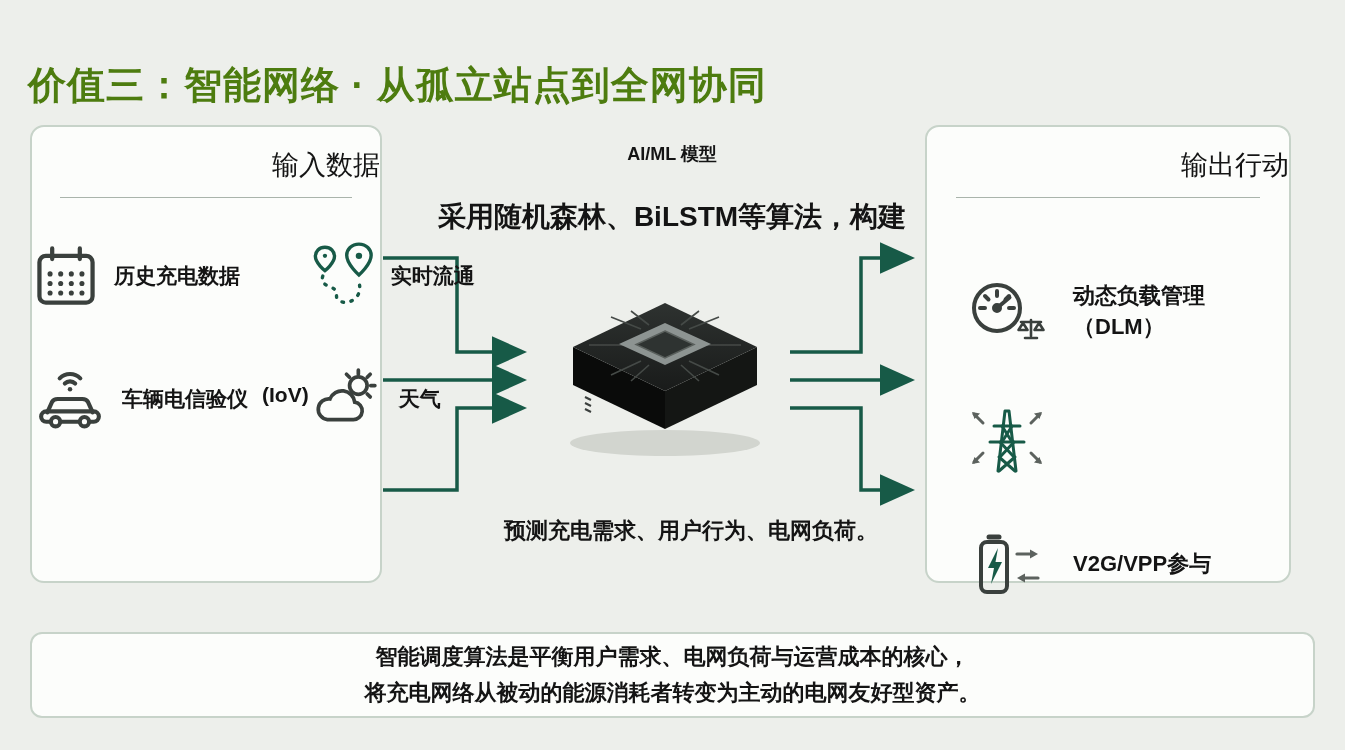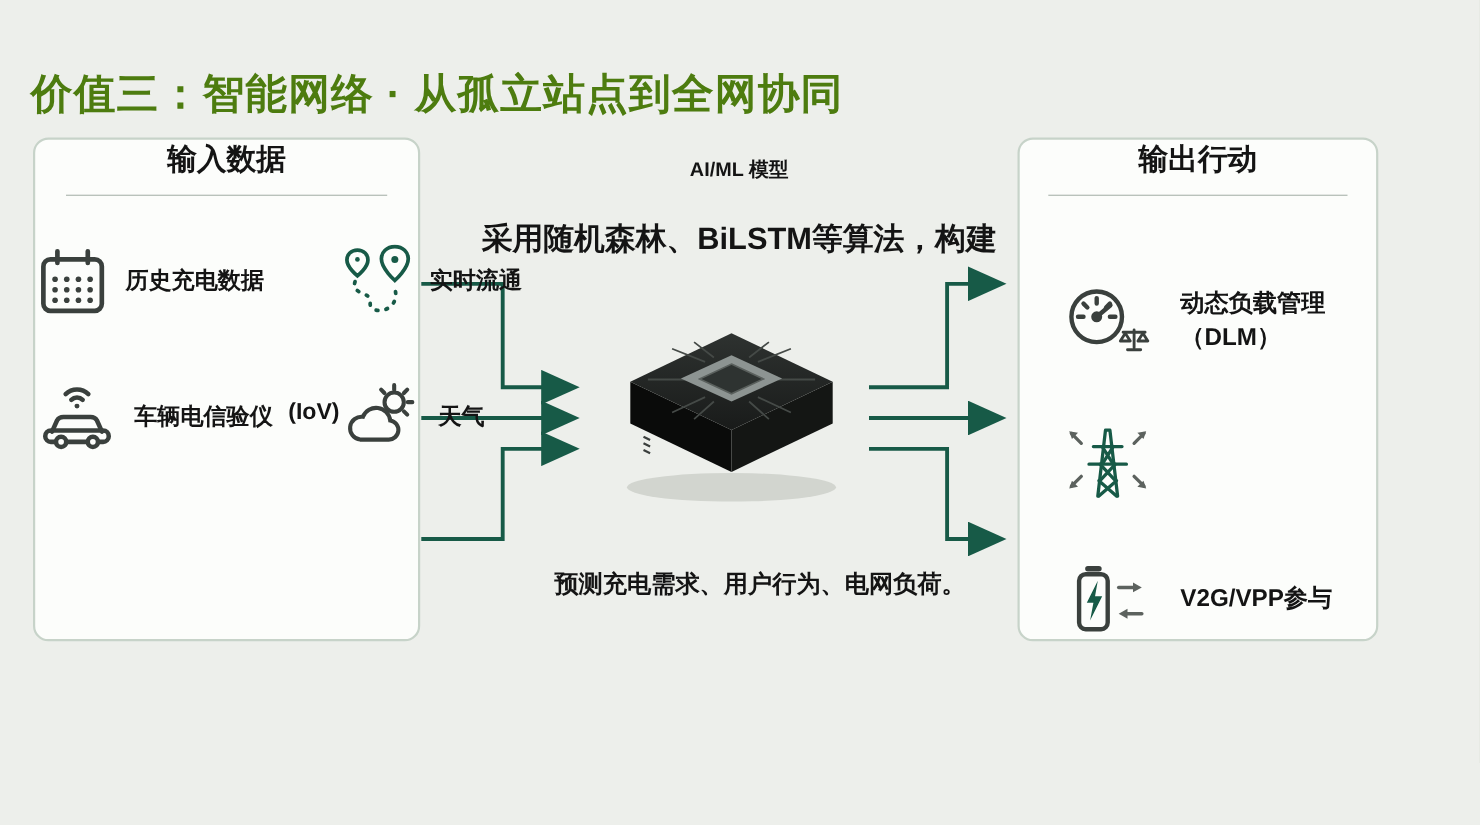--- a/index.html
+++ b/index.html
@@ -19,22 +19,22 @@
     letter-spacing: 1px; white-space: nowrap; margin-top: 40px;
   }
   .panel {
     position: absolute;
     background: #fcfdfb;
     border: 2px solid #c7d3c9;
     border-radius: 14px;
     z-index: 2;
   }
   .panel-input { left: 30px; top: 125px; width: 352px; height: 458px; }
-  .panel-output { left: 925px; top: 125px; width: 328px; height: 458px; }
-  .panel-header { text-align: center; font-size: 27px; font-weight: 700; }
+  .panel-output { left: 925px; top: 125px; width: 366px; height: 458px; }
+  .panel-header { text-align: right; font-size: 27px; font-weight: 400; padding-top: 20px; }
   .panel-rule { height: 1px; background: #a9b4ab; width: 84%; margin: 14px auto 0; }
   .input-grid {
     display: grid; grid-template-columns: 1fr 1fr;
     margin-top: 44px; row-gap: 56px;
   }
   .input-item { display: flex; align-items: center; gap: 14px; }
   .input-label { font-size: 21px; font-weight: 600; text-align: center; line-height: 1.35; white-space: nowrap; }
   .output-list { display: flex; flex-direction: column; padding: 72px 18px 0 34px; gap: 42px; }
   .output-item { display: flex; align-items: center; gap: 20px; height: 84px; }
   .icon-box { width: 92px; display: flex; justify-content: center; align-items: center; flex: 0 0 92px; }
@@ -251,14 +251,18 @@
           </svg>
         </span>
         <div class="output-text">
           <div>V2G/VPP参与</div>
         </div>
       </div>
 
     </div>
   </div>
 
+  <div class="footer">
+    <div class="footer-line">智能调度算法是平衡用户需求、电网负荷与运营成本的核心，</div>
+    <div class="footer-line">将充电网络从被动的能源消耗者转变为主动的电网友好型资产。</div>
+  </div>
 
 </div>
 
 </body></html>

